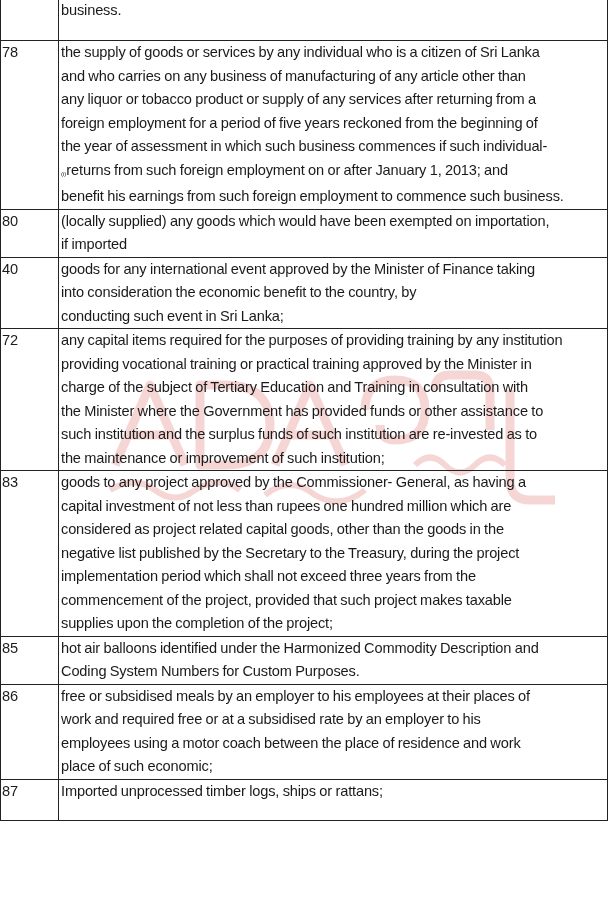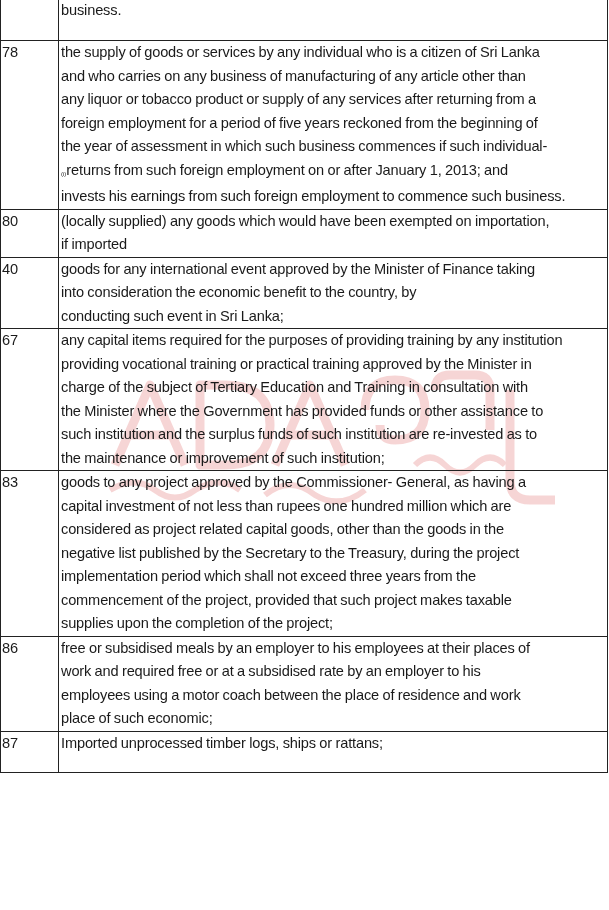--- a/index.html
+++ b/index.html
@@ -94,40 +94,40 @@
     </tr>
     <tr>
       <td class="num">78</td>
       <td class="text">
         <span class="line">the supply of goods or services by any individual who is a citizen of Sri Lanka</span>
         <span class="line">and who carries on any business of manufacturing of any article other than</span>
         <span class="line">any liquor or tobacco product or supply of any services after returning from a</span>
         <span class="line">foreign employment for a period of five years reckoned from the beginning of</span>
         <span class="line">the year of assessment in which such business commences if such individual-</span>
         <span class="line"><span class="tiny">(i)</span><span>returns from such foreign employment on or after January 1, 2013; and</span></span>
-        <span class="line">invests his earnings from such foreign employment to commence such business.</span>
+        <span class="line">benefit his earnings from such foreign employment to commence such business.</span>
       </td>
     </tr>
     <tr>
       <td class="num">80</td>
       <td class="text">
         <span class="line">(locally supplied) any goods which would have been exempted on importation,</span>
         <span class="line">if imported</span>
       </td>
     </tr>
     <tr>
       <td class="num">40</td>
       <td class="text">
         <span class="line">goods for any international event approved by the Minister of Finance taking</span>
         <span class="line">into consideration the economic benefit to the country, by</span>
         <span class="line">conducting such event in Sri Lanka;</span>
       </td>
     </tr>
     <tr>
-      <td class="num">67</td>
+      <td class="num">72</td>
       <td class="text">
         <span class="line">any capital items required for the purposes of providing training by any institution</span>
         <span class="line">providing vocational training or  practical  training approved  by the Minister in</span>
         <span class="line">charge of the subject of Tertiary Education and Training in consultation with</span>
         <span class="line">the Minister where the Government has provided funds or other assistance to</span>
         <span class="line">such institution and the surplus funds of such institution are re-invested as to</span>
         <span class="line">the maintenance or improvement of such institution;</span>
       </td>
     </tr>
     <tr>
@@ -136,20 +136,27 @@
         <span class="line">goods to any project approved by the Commissioner- General, as having a</span>
         <span class="line">capital investment of not less than rupees one hundred million which are</span>
         <span class="line">considered as project related capital goods, other than the goods in the</span>
         <span class="line">negative list published by the Secretary to the Treasury, during the project</span>
         <span class="line">implementation period which shall not exceed three years from the</span>
         <span class="line">commencement of the project, provided that such project makes taxable</span>
         <span class="line">supplies upon the completion of the project;</span>
       </td>
     </tr>
     <tr>
+      <td class="num">85</td>
+      <td class="text">
+        <span class="line">hot air balloons identified under the Harmonized Commodity Description and</span>
+        <span class="line">Coding System Numbers for Custom Purposes.</span>
+      </td>
+    </tr>
+    <tr>
       <td class="num">86</td>
       <td class="text">
         <span class="line">free or subsidised meals by an employer to his employees at their places of</span>
         <span class="line">work and required free or at a subsidised rate by an employer to his</span>
         <span class="line">employees using a motor coach between the place of residence and work</span>
         <span class="line">place of such economic;</span>
       </td>
     </tr>
     <tr class="row-87">
       <td class="num">87</td>

